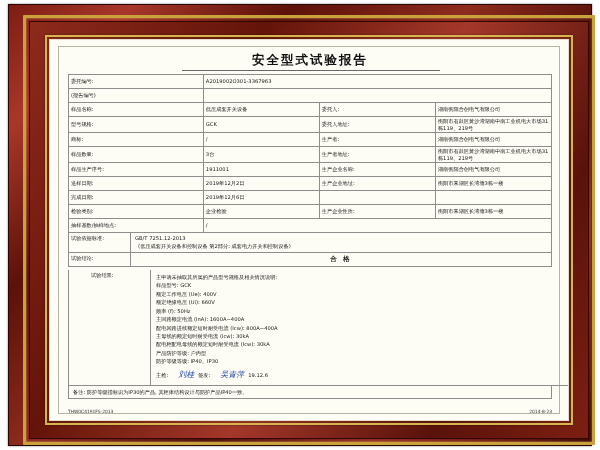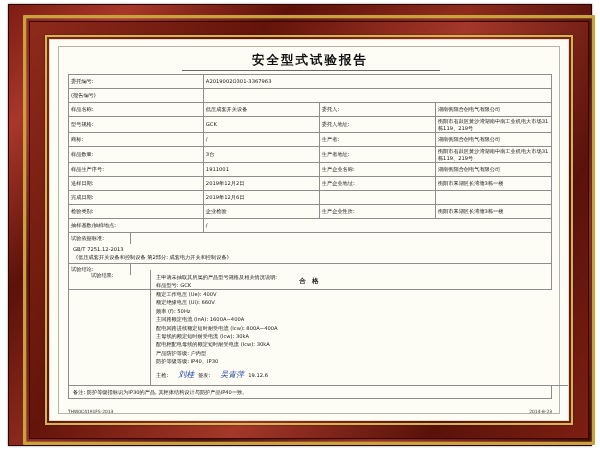--- a/index.html
+++ b/index.html
@@ -142,21 +142,21 @@
   #std-block {
     position: absolute;
     left: 4px;
     top: 0;
     width: 484px;
     border: 1px solid #8e8e8e;
     border-top: none;
     box-sizing: border-box;
     font-size: 5.2px;
   }
-  .std-row { display: flex; border-bottom: 1px solid #8e8e8e; flex-direction: column; }
+  .std-row { display: flex; border-bottom: 1px solid #8e8e8e; }
   .std-row:last-child { border-bottom: none; }
   .std-lbl {
     width: 62px;
     border-right: 1px solid #8e8e8e;
     padding: 2px 2px;
     box-sizing: border-box;
     line-height: 1.35;
   }
   .std-body {
     flex: 1;

